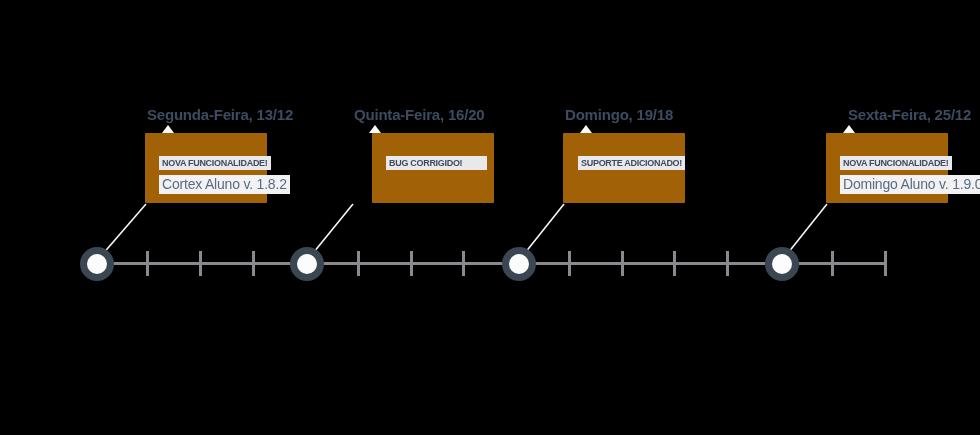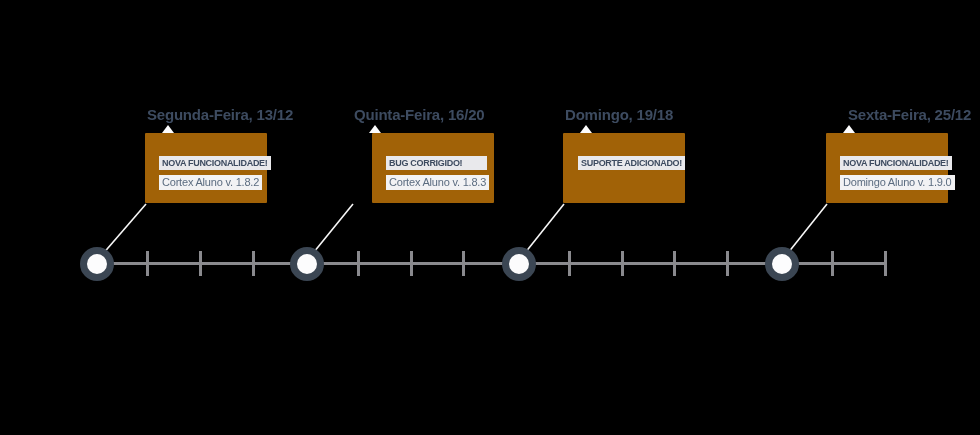--- a/index.html
+++ b/index.html
@@ -31,21 +31,21 @@
     position:absolute;top:106px;z-index:4;
     font-size:15px;font-weight:bold;letter-spacing:-0.2px;color:#3d4b60;white-space:nowrap;
   }
   .hl-title{
     display:inline-block;min-width:101px;box-sizing:border-box;padding:2px 3px 2px 3px;
     background:#e9e9ec;font-size:9px;font-weight:bold;letter-spacing:-0.3px;
     color:#3d4b60;white-space:nowrap;
   }
   .hl-sub{
     display:inline-block;min-width:83px;box-sizing:border-box;padding:1px 3px 2px 3px;
-    margin-top:5px;background:#f2f2f4;font-size:11px;letter-spacing:-0.2px;
+    margin-top:5px;background:#f2f2f4;font-size:14px;letter-spacing:-0.2px;
     color:#5b6c80;white-space:nowrap;
   }
   
   .m0 .node{left:80px;}  .m0 .card{left:145px;} .m0 .notch{left:162px;} .m0 .date{left:147px;}
   .m1 .node{left:290px;} .m1 .card{left:352px;margin-left:20px;} .m1 .notch{left:369px;} .m1 .date{left:354px;}
   .m2 .node{left:502px;} .m2 .card{left:563px;text-align:right;} .m2 .notch{left:580px;} .m2 .date{left:565px;}
   .m3 .node{left:765px;} .m3 .card{left:826px;} .m3 .notch{left:843px;} .m3 .date{left:848px;}
 </style>
 </head>
 <body>
@@ -82,21 +82,20 @@
       <div><span class="hl-sub">Cortex Aluno v. 1.8.2</span></div>
     </div>
   </div>
 
   <div class="milestone m1">
     <div class="node"></div>
     <div class="date">Quinta-Feira, 16/20</div>
     <div class="notch"></div>
     <div class="card">
       <div><span class="hl-title">BUG CORRIGIDO!</span></div>
-      <div><span class="hl-sub">Cortex Aluno v. 1.8.3</span></div>
     </div>
   </div>
 
   <div class="milestone m2">
     <div class="node"></div>
     <div class="date">Domingo, 19/18</div>
     <div class="notch"></div>
     <div class="card">
       <div><span class="hl-title">SUPORTE ADICIONADO!</span></div>
     </div>

